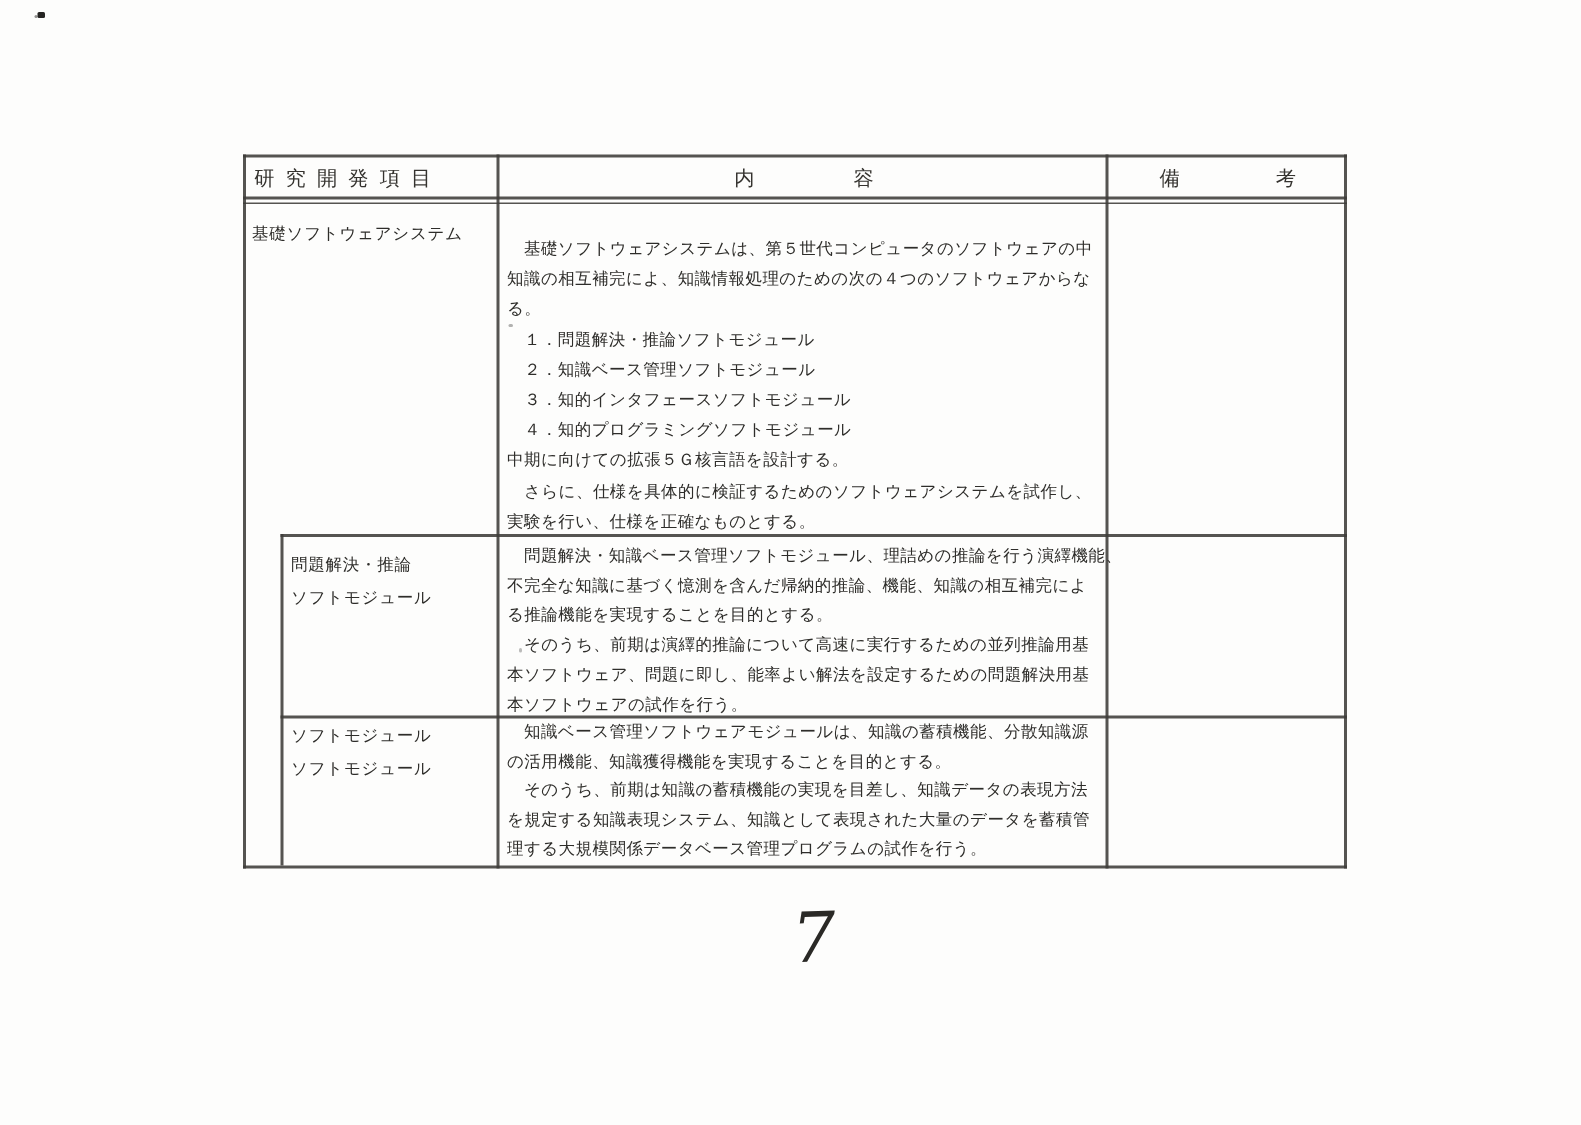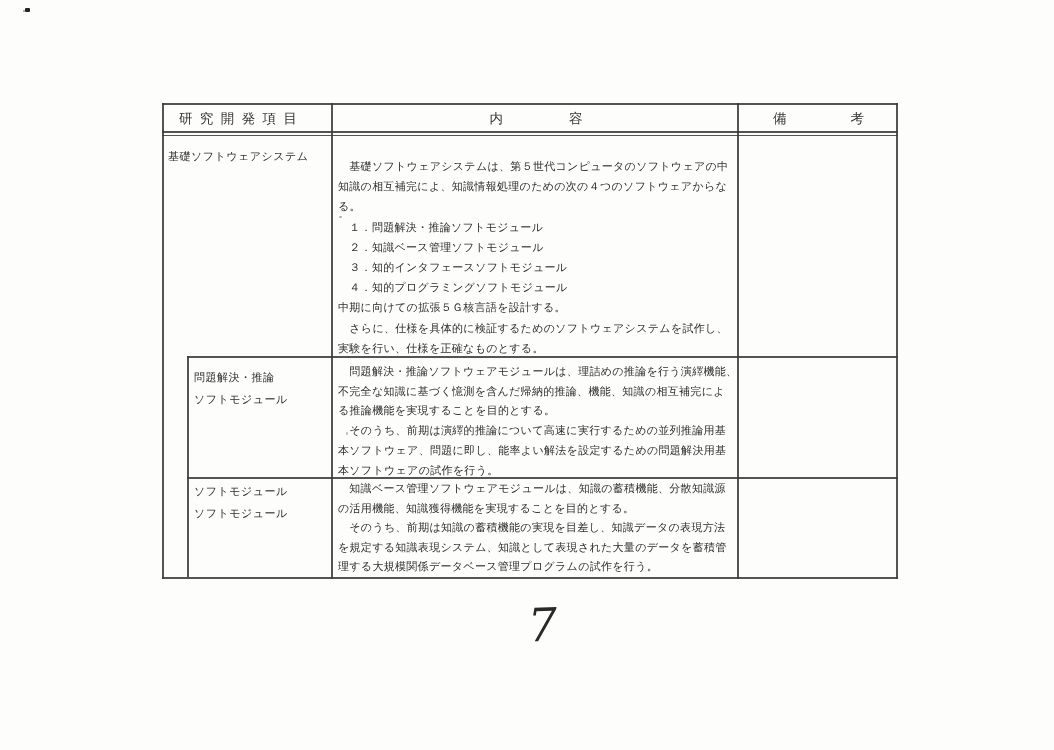--- a/index.html
+++ b/index.html
@@ -46,21 +46,21 @@
 
   .hdr {
     position: absolute;
     top: 7px;
     font-size: 13.5px;
     font-weight: 500;
     color: #35332f;
   }
   .hdr-col1 {
     left: 0; width: 152px;
-    text-align: center;
+    text-align: left;
     letter-spacing: 0.55em;
     padding-left: 0.55em;
     box-sizing: border-box;
   }
   .hdr-col2 { left: 171px; width: 406px; display: flex; justify-content: center; gap: 66px; }
   .hdr-col3 { left: 577px; width: 159px; display: flex; justify-content: center; gap: 64px; }
 
   .cell { position: absolute; font-size: 11px; }
   .tline { white-space: pre; }
 
@@ -137,21 +137,21 @@
         <div class="tline">中期に向けての拡張５Ｇ核言語を設計する。</div>
         <div class="tline">　さらに、仕様を具体的に検証するためのソフトウェアシステムを試作し、</div>
         <div class="tline">実験を行い、仕様を正確なものとする。</div>
       </div>
 
     <div class="cell item-row2">
         <div class="tline">問題解決・推論</div>
         <div class="tline">ソフトモジュール</div>
       </div>
     <div class="cell content content-row2">
-        <div class="tline">　問題解決・推論ソフトウェアモジュールは、理詰めの推論を行う演繹機能、</div>
+        <div class="tline">　問題解決・知識ベース管理ソフトモジュール、理詰めの推論を行う演繹機能、</div>
         <div class="tline">不完全な知識に基づく憶測を含んだ帰納的推論、機能、知識の相互補完によ</div>
         <div class="tline">る推論機能を実現することを目的とする。</div>
         <div class="tline">　そのうち、前期は演繹的推論について高速に実行するための並列推論用基</div>
         <div class="tline">本ソフトウェア、問題に即し、能率よい解法を設定するための問題解決用基</div>
         <div class="tline">本ソフトウェアの試作を行う。</div>
       </div>
 
     <div class="cell item-row3">
         <div class="tline">ソフトモジュール</div>
         <div class="tline">ソフトモジュール</div>

